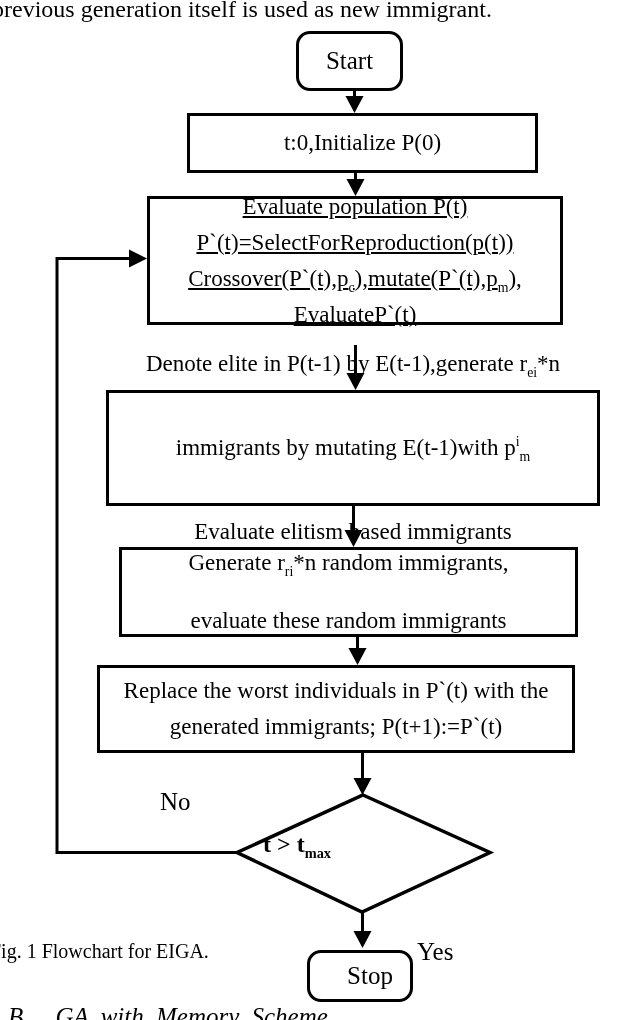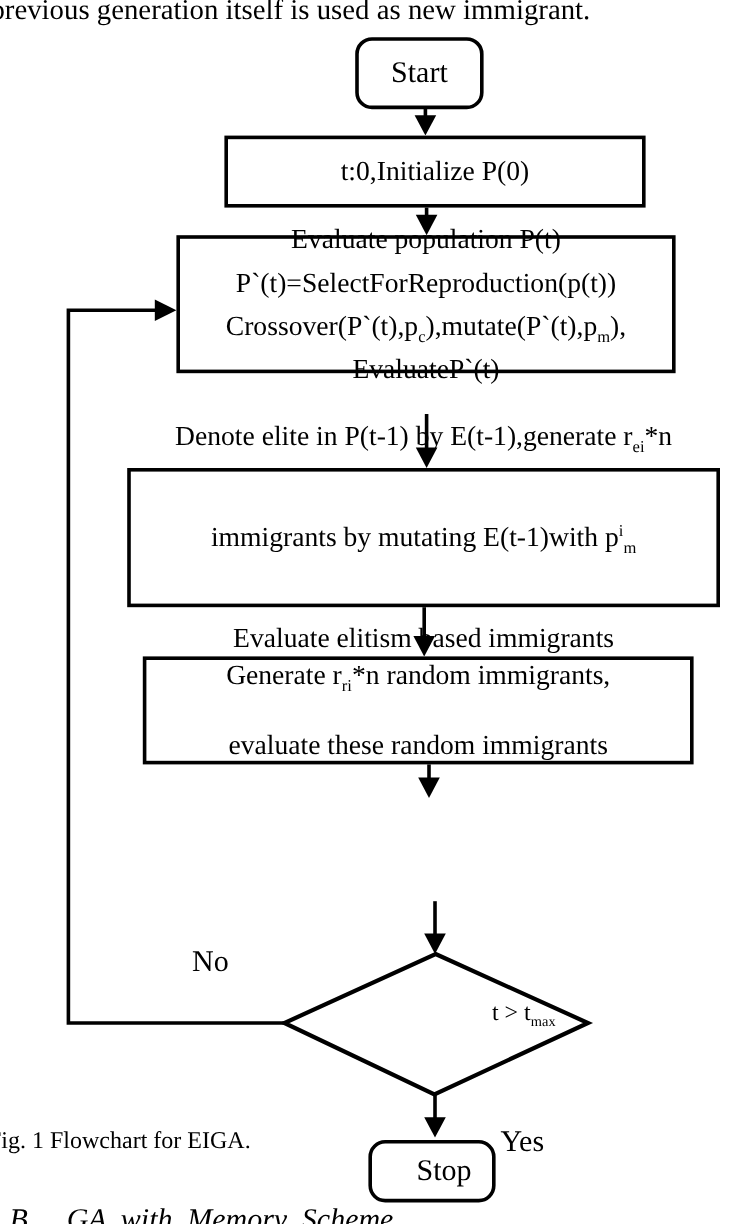--- a/index.html
+++ b/index.html
@@ -22,33 +22,33 @@
     border:3px solid #000;
     background:#ffffff;
     display:flex;flex-direction:column;
     align-items:center;justify-content:center;
     text-align:center;
     font-size:23px;
   }
   .terminal{border-radius:14px;font-size:25px;}
   .node-start{left:296px;top:31px;width:107px;height:60px;}
   .node-init{left:187px;top:113px;width:351px;height:60px;}
-  .node-evaluate{left:147px;top:196px;width:416px;height:115px;}
+  .node-evaluate{left:147px;top:196px;width:416px;height:129px;text-decoration:underline;}
   .node-elite{left:106px;top:390px;width:494px;height:116px;gap:48px;}
   .node-random{left:119px;top:547px;width:459px;height:90px;gap:20px;}
   .node-replace{left:97px;top:665px;width:478px;height:88px;}
   .node-stop{left:307px;top:950px;width:106px;height:52px;padding-left:20px;}
   .node-evaluate .tline{line-height:36px;}
   .node-elite .tline{line-height:36px;}
   .node-random .tline{line-height:38px;}
   .node-replace .tline{line-height:36px;}
   .tline{white-space:nowrap;}
   .decision-label{
     left:263px;top:829px;width:200px;height:30px;
-    text-align:right;font-size:20px;line-height:30px;
+    text-align:left;font-size:24px;line-height:30px;font-weight:bold;
   }
   .edge-label{font-size:25px;}
   .edge-label-no{left:160px;top:788px;}
   .edge-label-yes{left:417px;top:938px;}
   .caption{left:-10px;top:940px;font-size:20px;white-space:nowrap;}
   .section-heading{
     left:8px;top:1003px;font-size:25px;font-style:italic;white-space:nowrap;
   }
   .section-heading .heading-title{margin-left:26px;word-spacing:6px;}
   sub.scr{font-size:60%;line-height:0;}
@@ -109,20 +109,24 @@
       <div class="tline">Denote elite in P(t-1) by E(t-1),generate r<sub class="scr">ei</sub>*n</div>
       <div class="tline">immigrants by mutating E(t-1)with p<sup class="scr">i</sup><sub class="scr">m</sub></div>
       <div class="tline">Evaluate elitism based immigrants</div>
     </div>
 
   <div class="abs node node-random">
       <div class="tline">Generate r<sub class="scr">ri</sub>*n random immigrants,</div>
       <div class="tline">evaluate these random immigrants</div>
     </div>
 
+  <div class="abs node node-replace">
+      <div class="tline">Replace the worst individuals in P`(t) with the</div>
+      <div class="tline">generated immigrants; P(t+1):=P`(t)</div>
+    </div>
 
   <div class="abs decision-label">t &gt; t<sub class="scr">max</sub></div>
 
   <div class="abs edge-label edge-label-no">No</div>
   <div class="abs edge-label edge-label-yes">Yes</div>
 
   <div class="abs node terminal node-stop">
     <span>Stop</span>
   </div>
 

